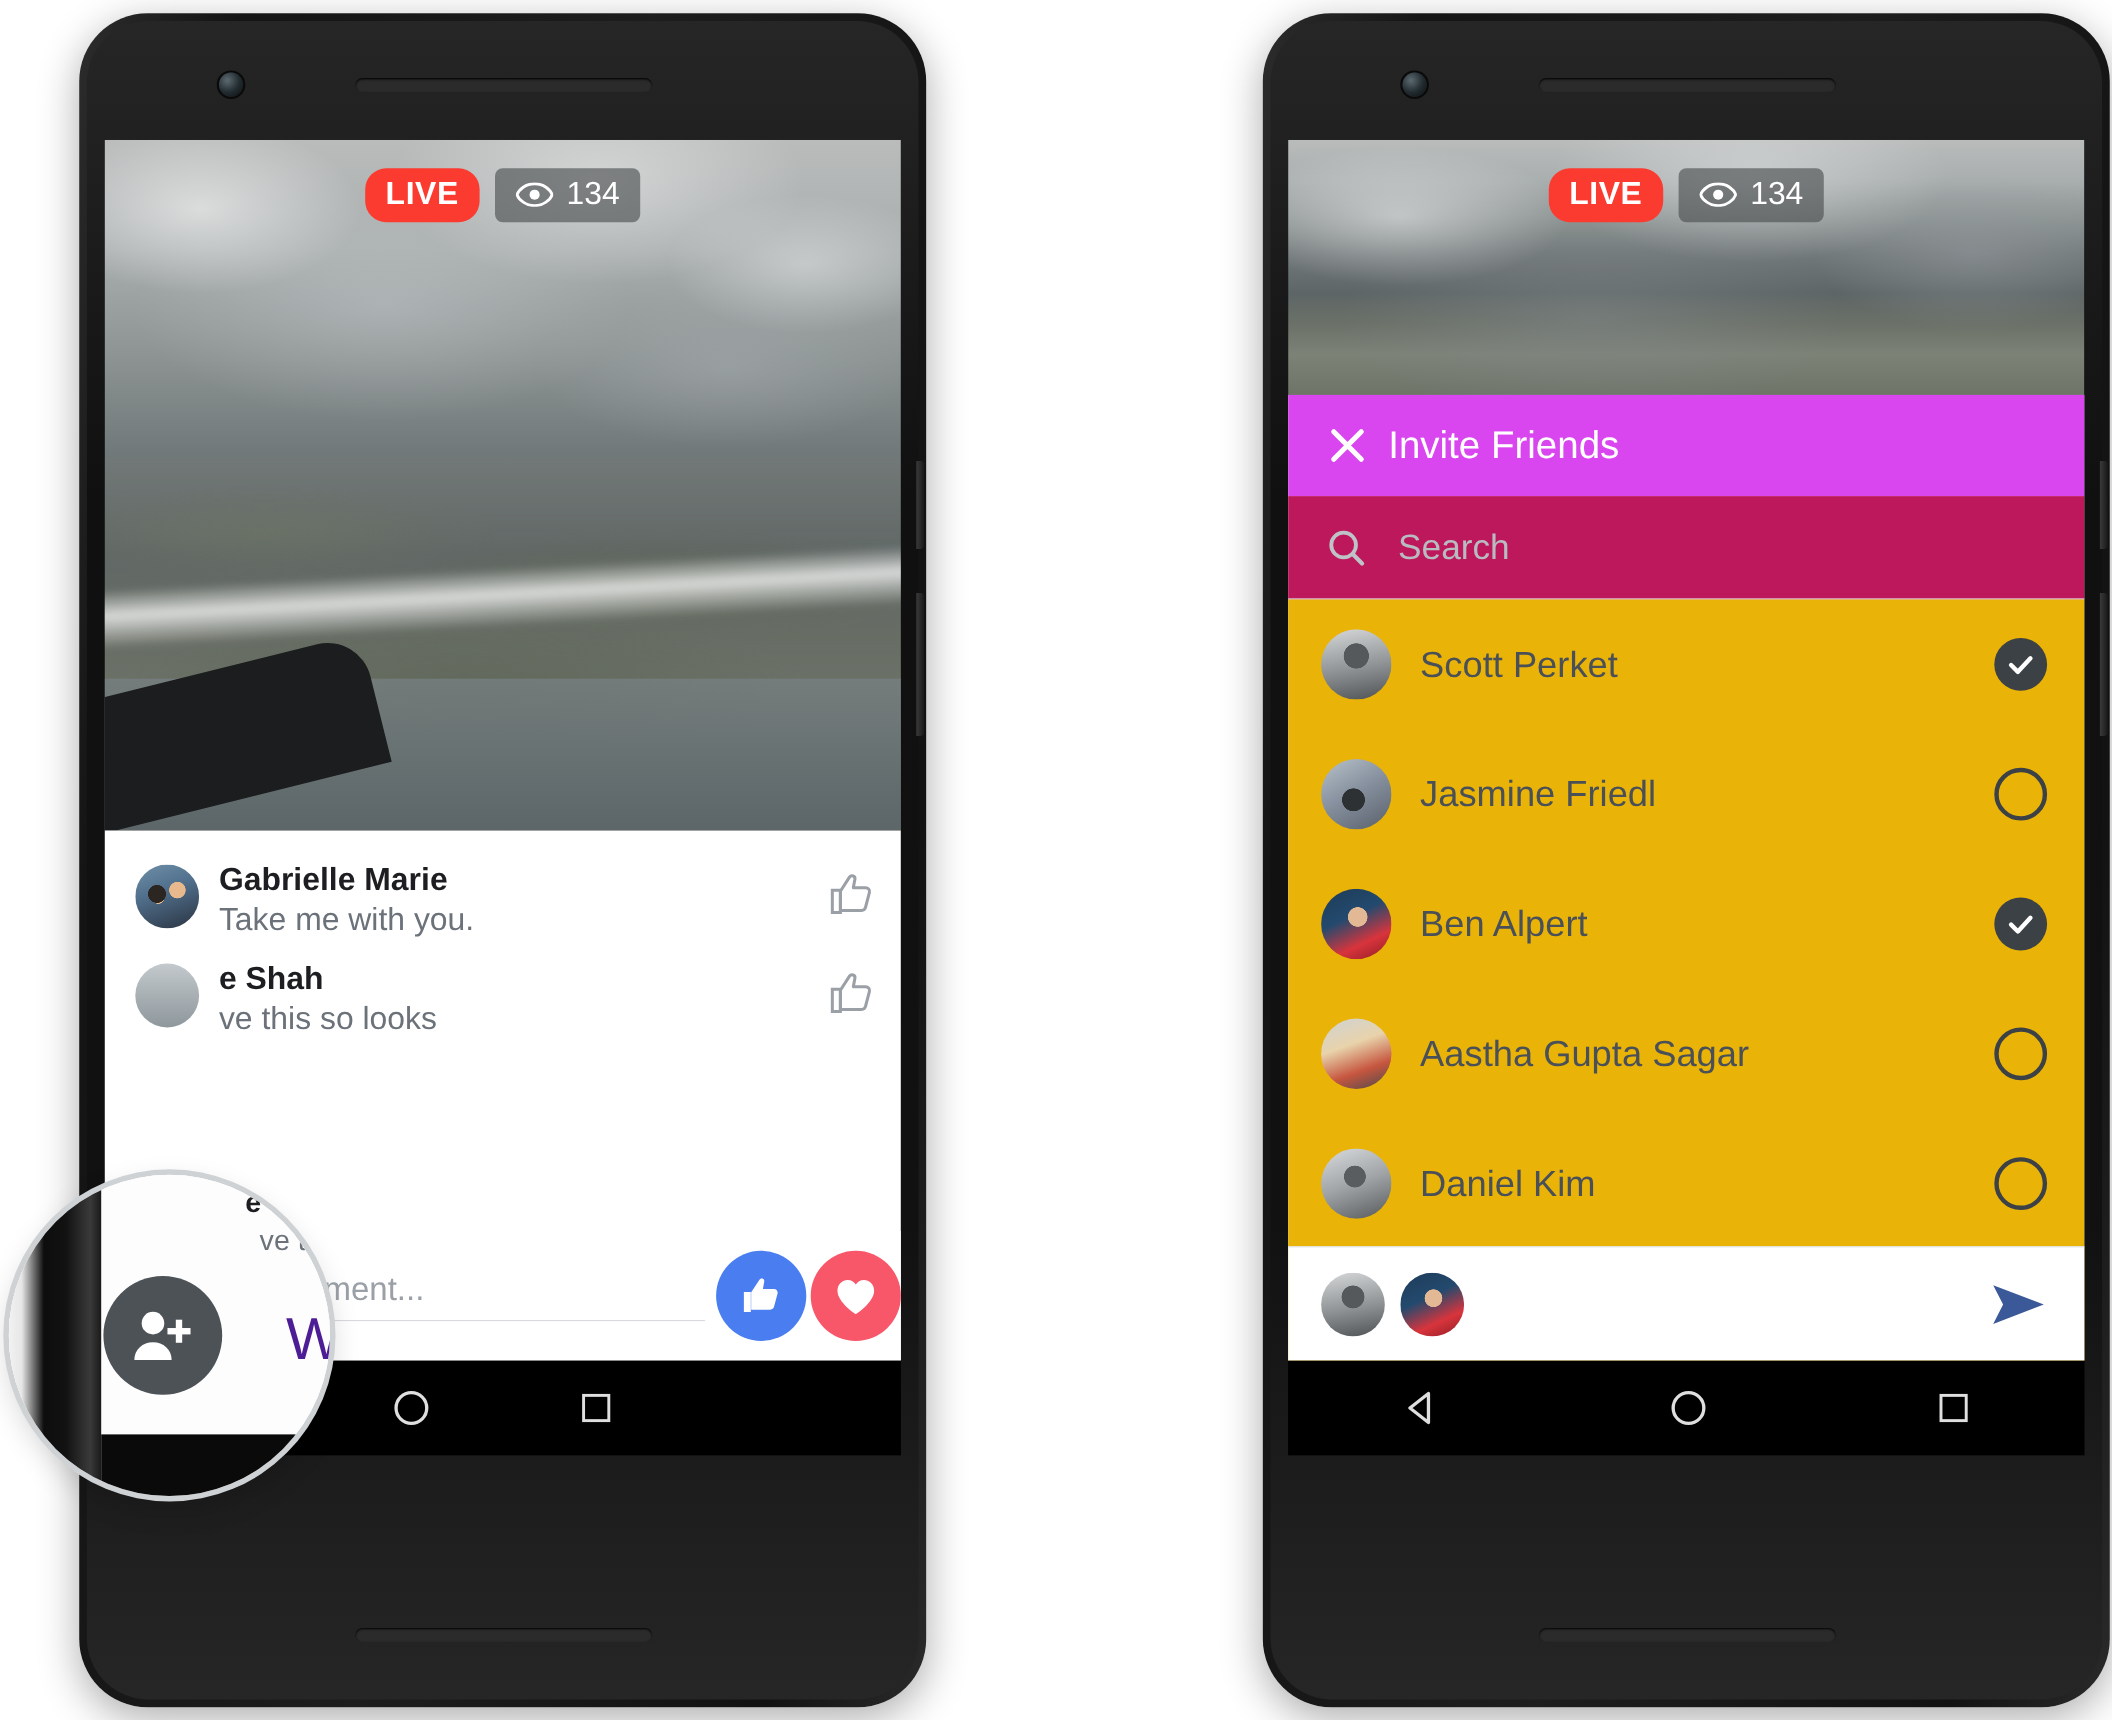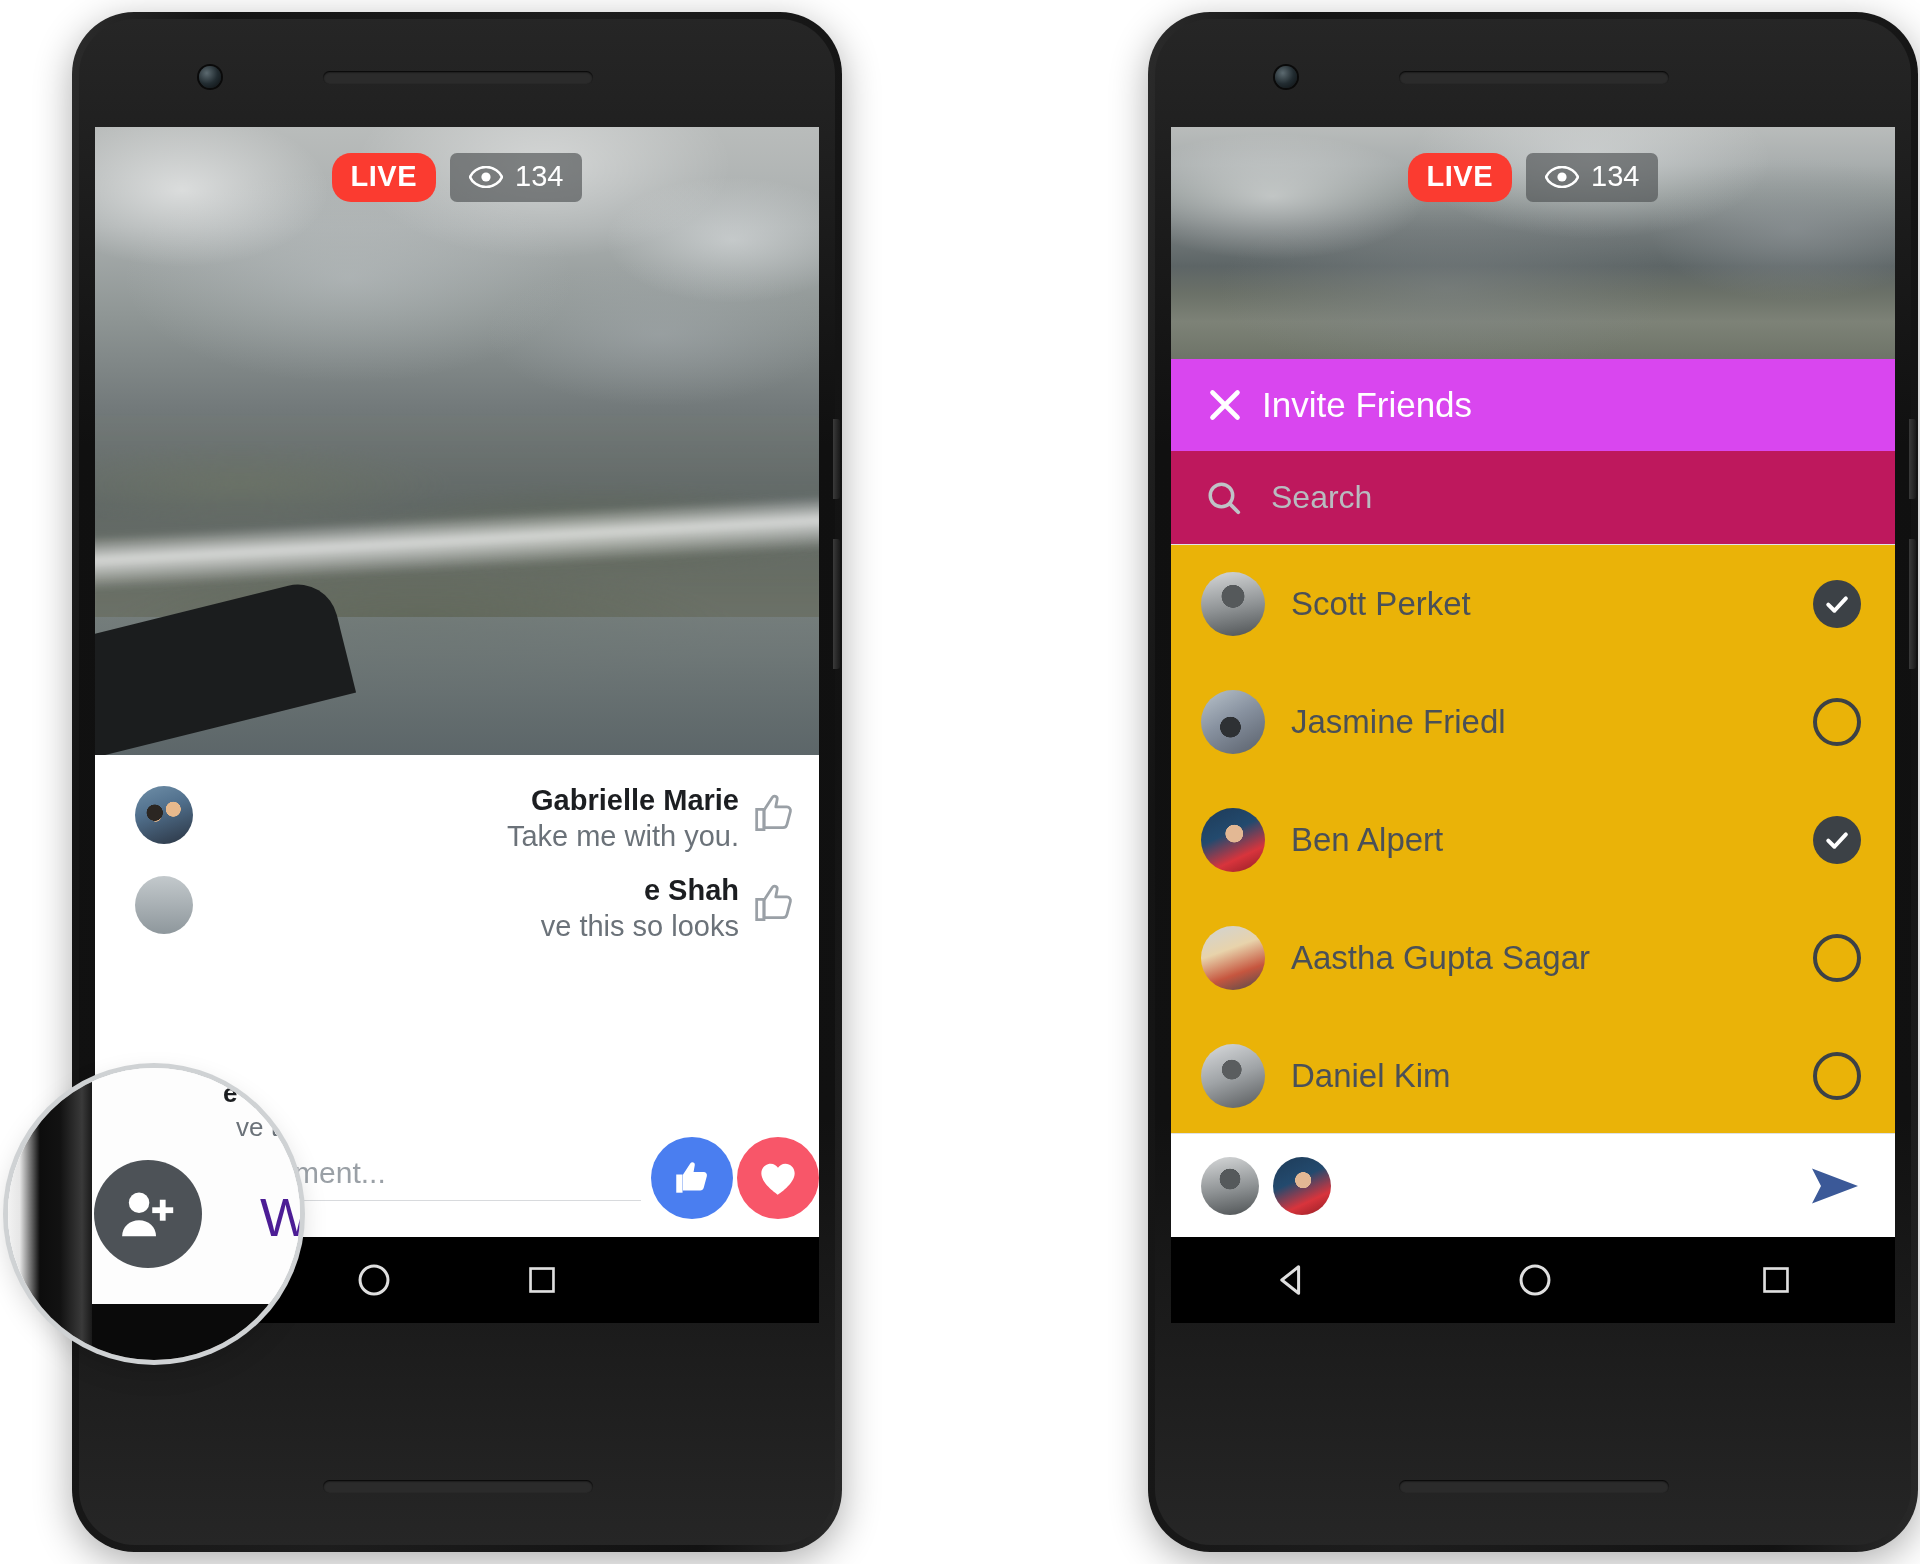--- a/index.html
+++ b/index.html
@@ -146,22 +146,21 @@
 
   
   .comments {
     background: #fff;
     height: calc(100% - 628px);
     position: relative;
     padding: 16px 0 0 0;
   }
   .comment {
     display: flex; align-items: flex-start;
-    padding: 12px 22px 6px 40px;
-    text-align: right;
+    padding: 12px 22px 6px 28px;
   }
   .c-avatar {
     width: 58px; height: 58px; border-radius: 50%;
     flex: 0 0 58px; margin-right: 18px; margin-top: 3px;
     background-size: cover;
   }
   .av-gabrielle {
     background:
       radial-gradient(circle at 34% 46%, #2b2622 0 16%, transparent 17%),
       radial-gradient(circle at 66% 40%, #e8b98c 0 14%, transparent 15%),

